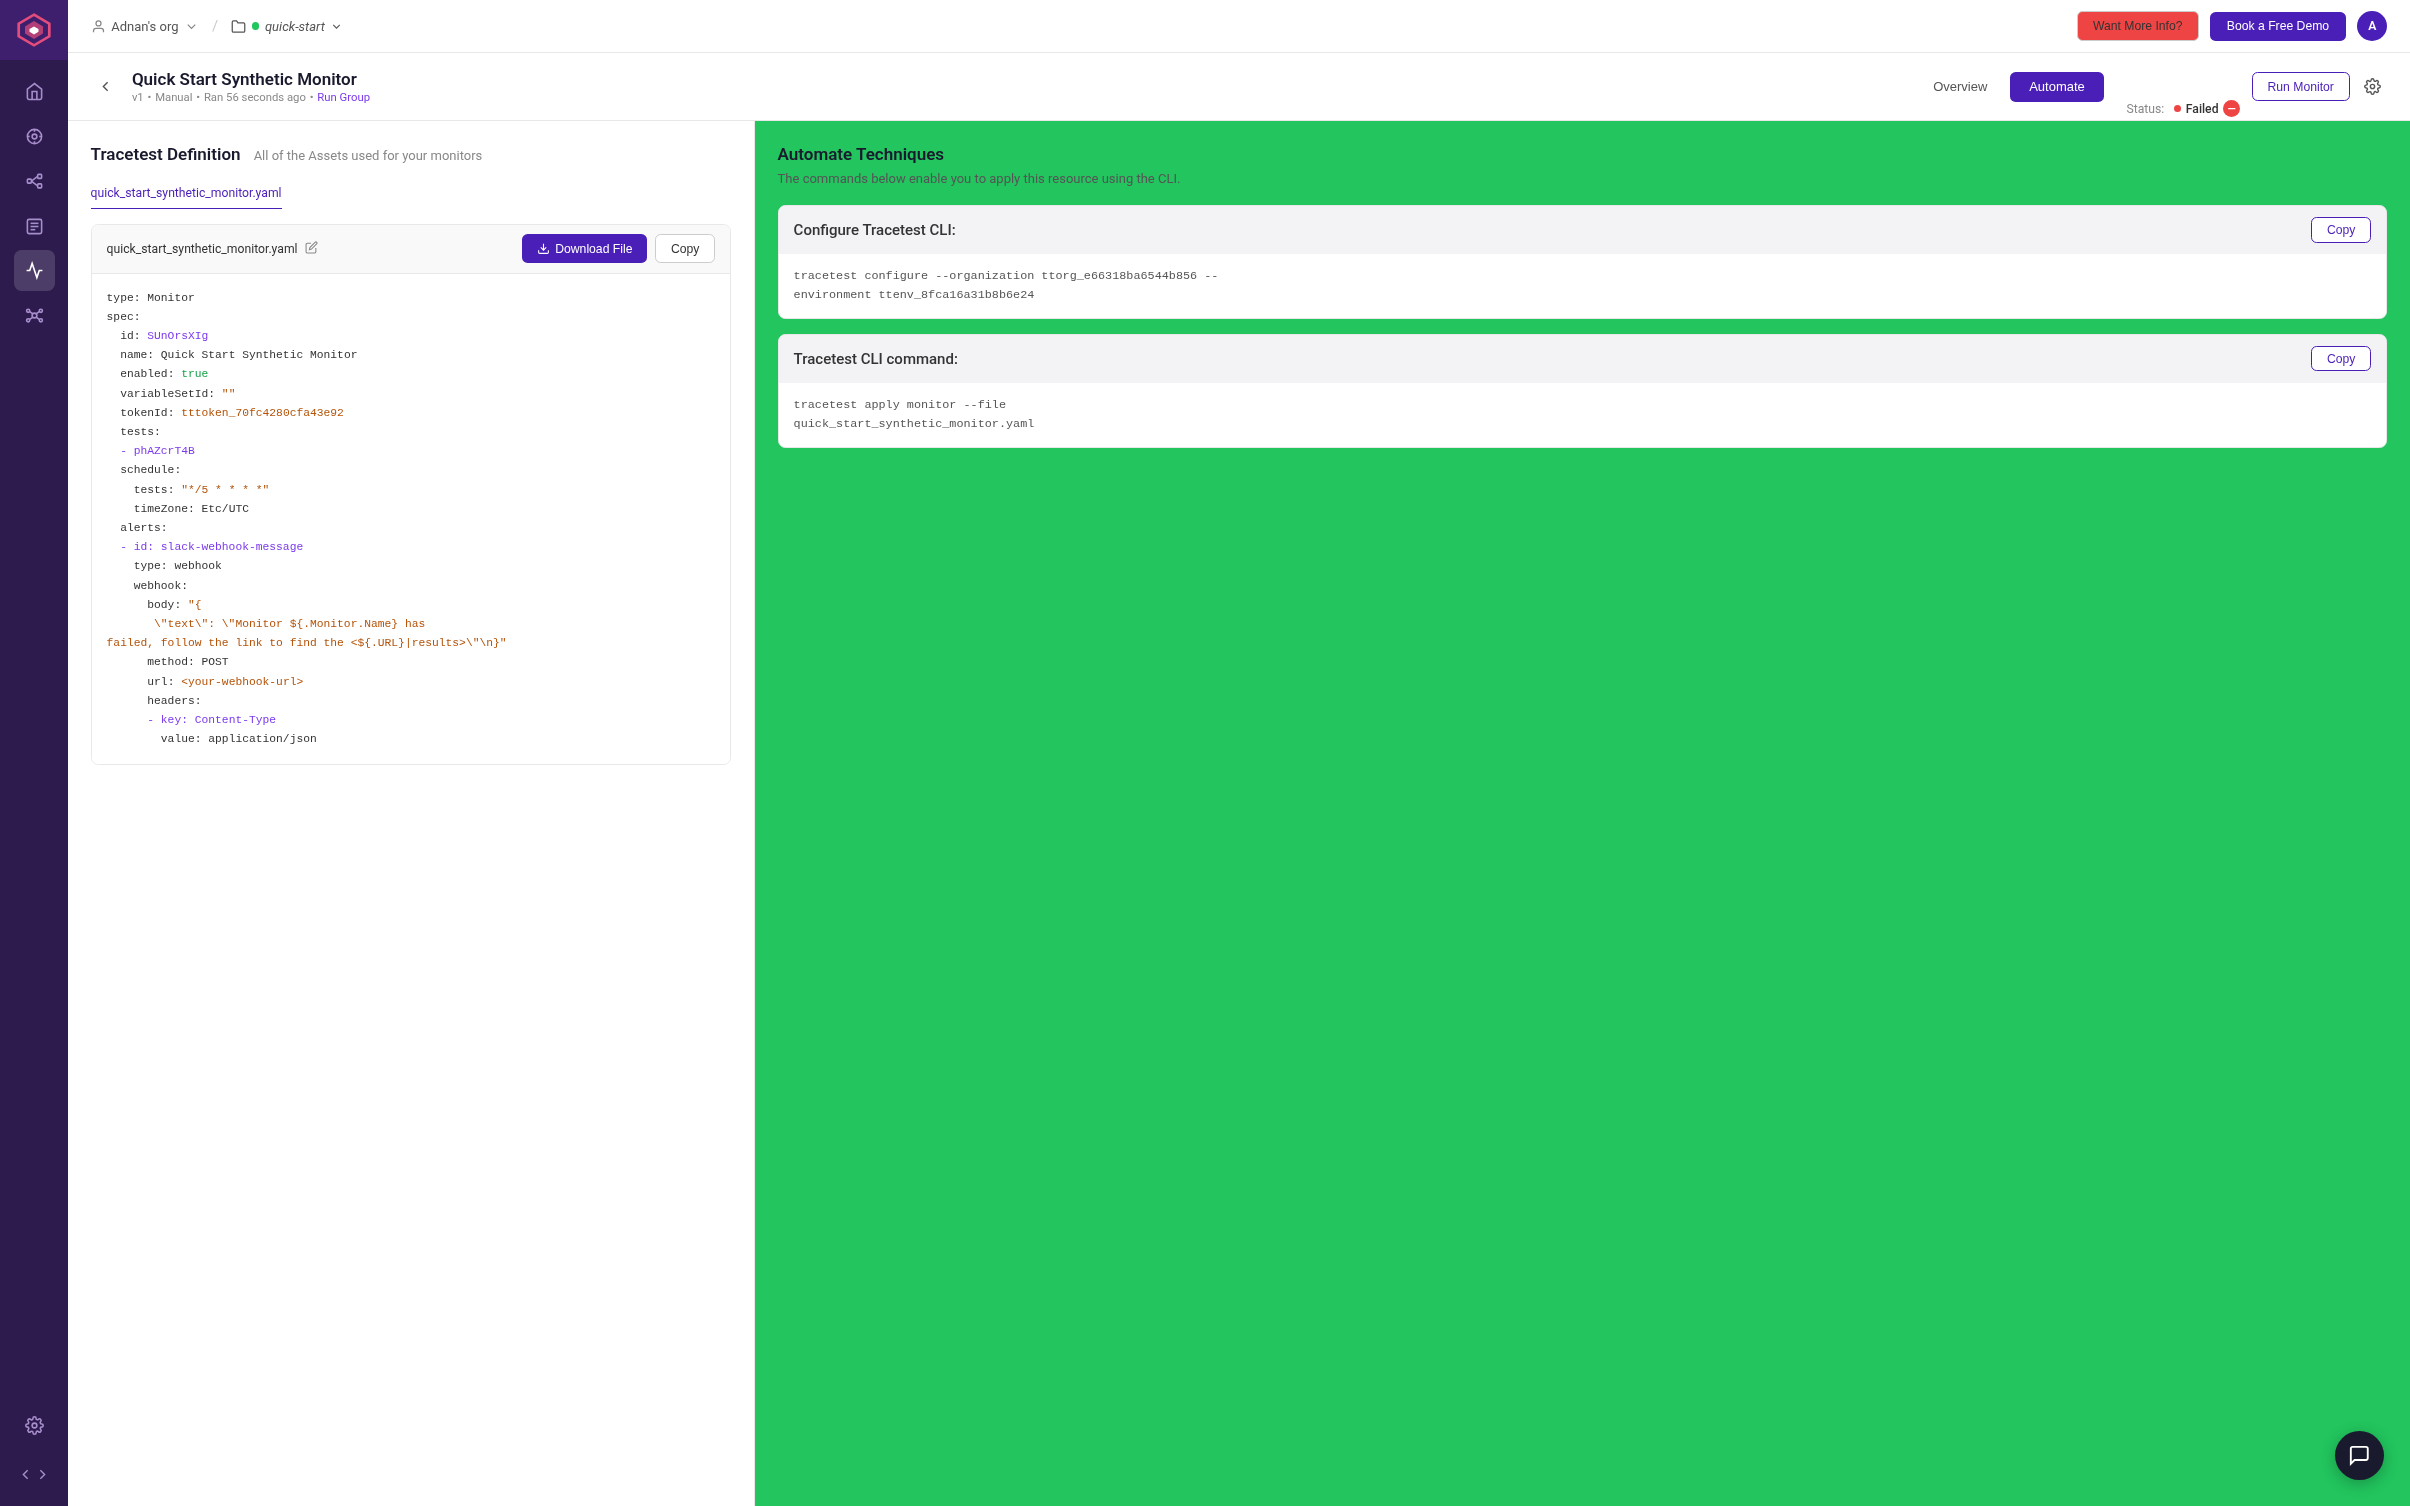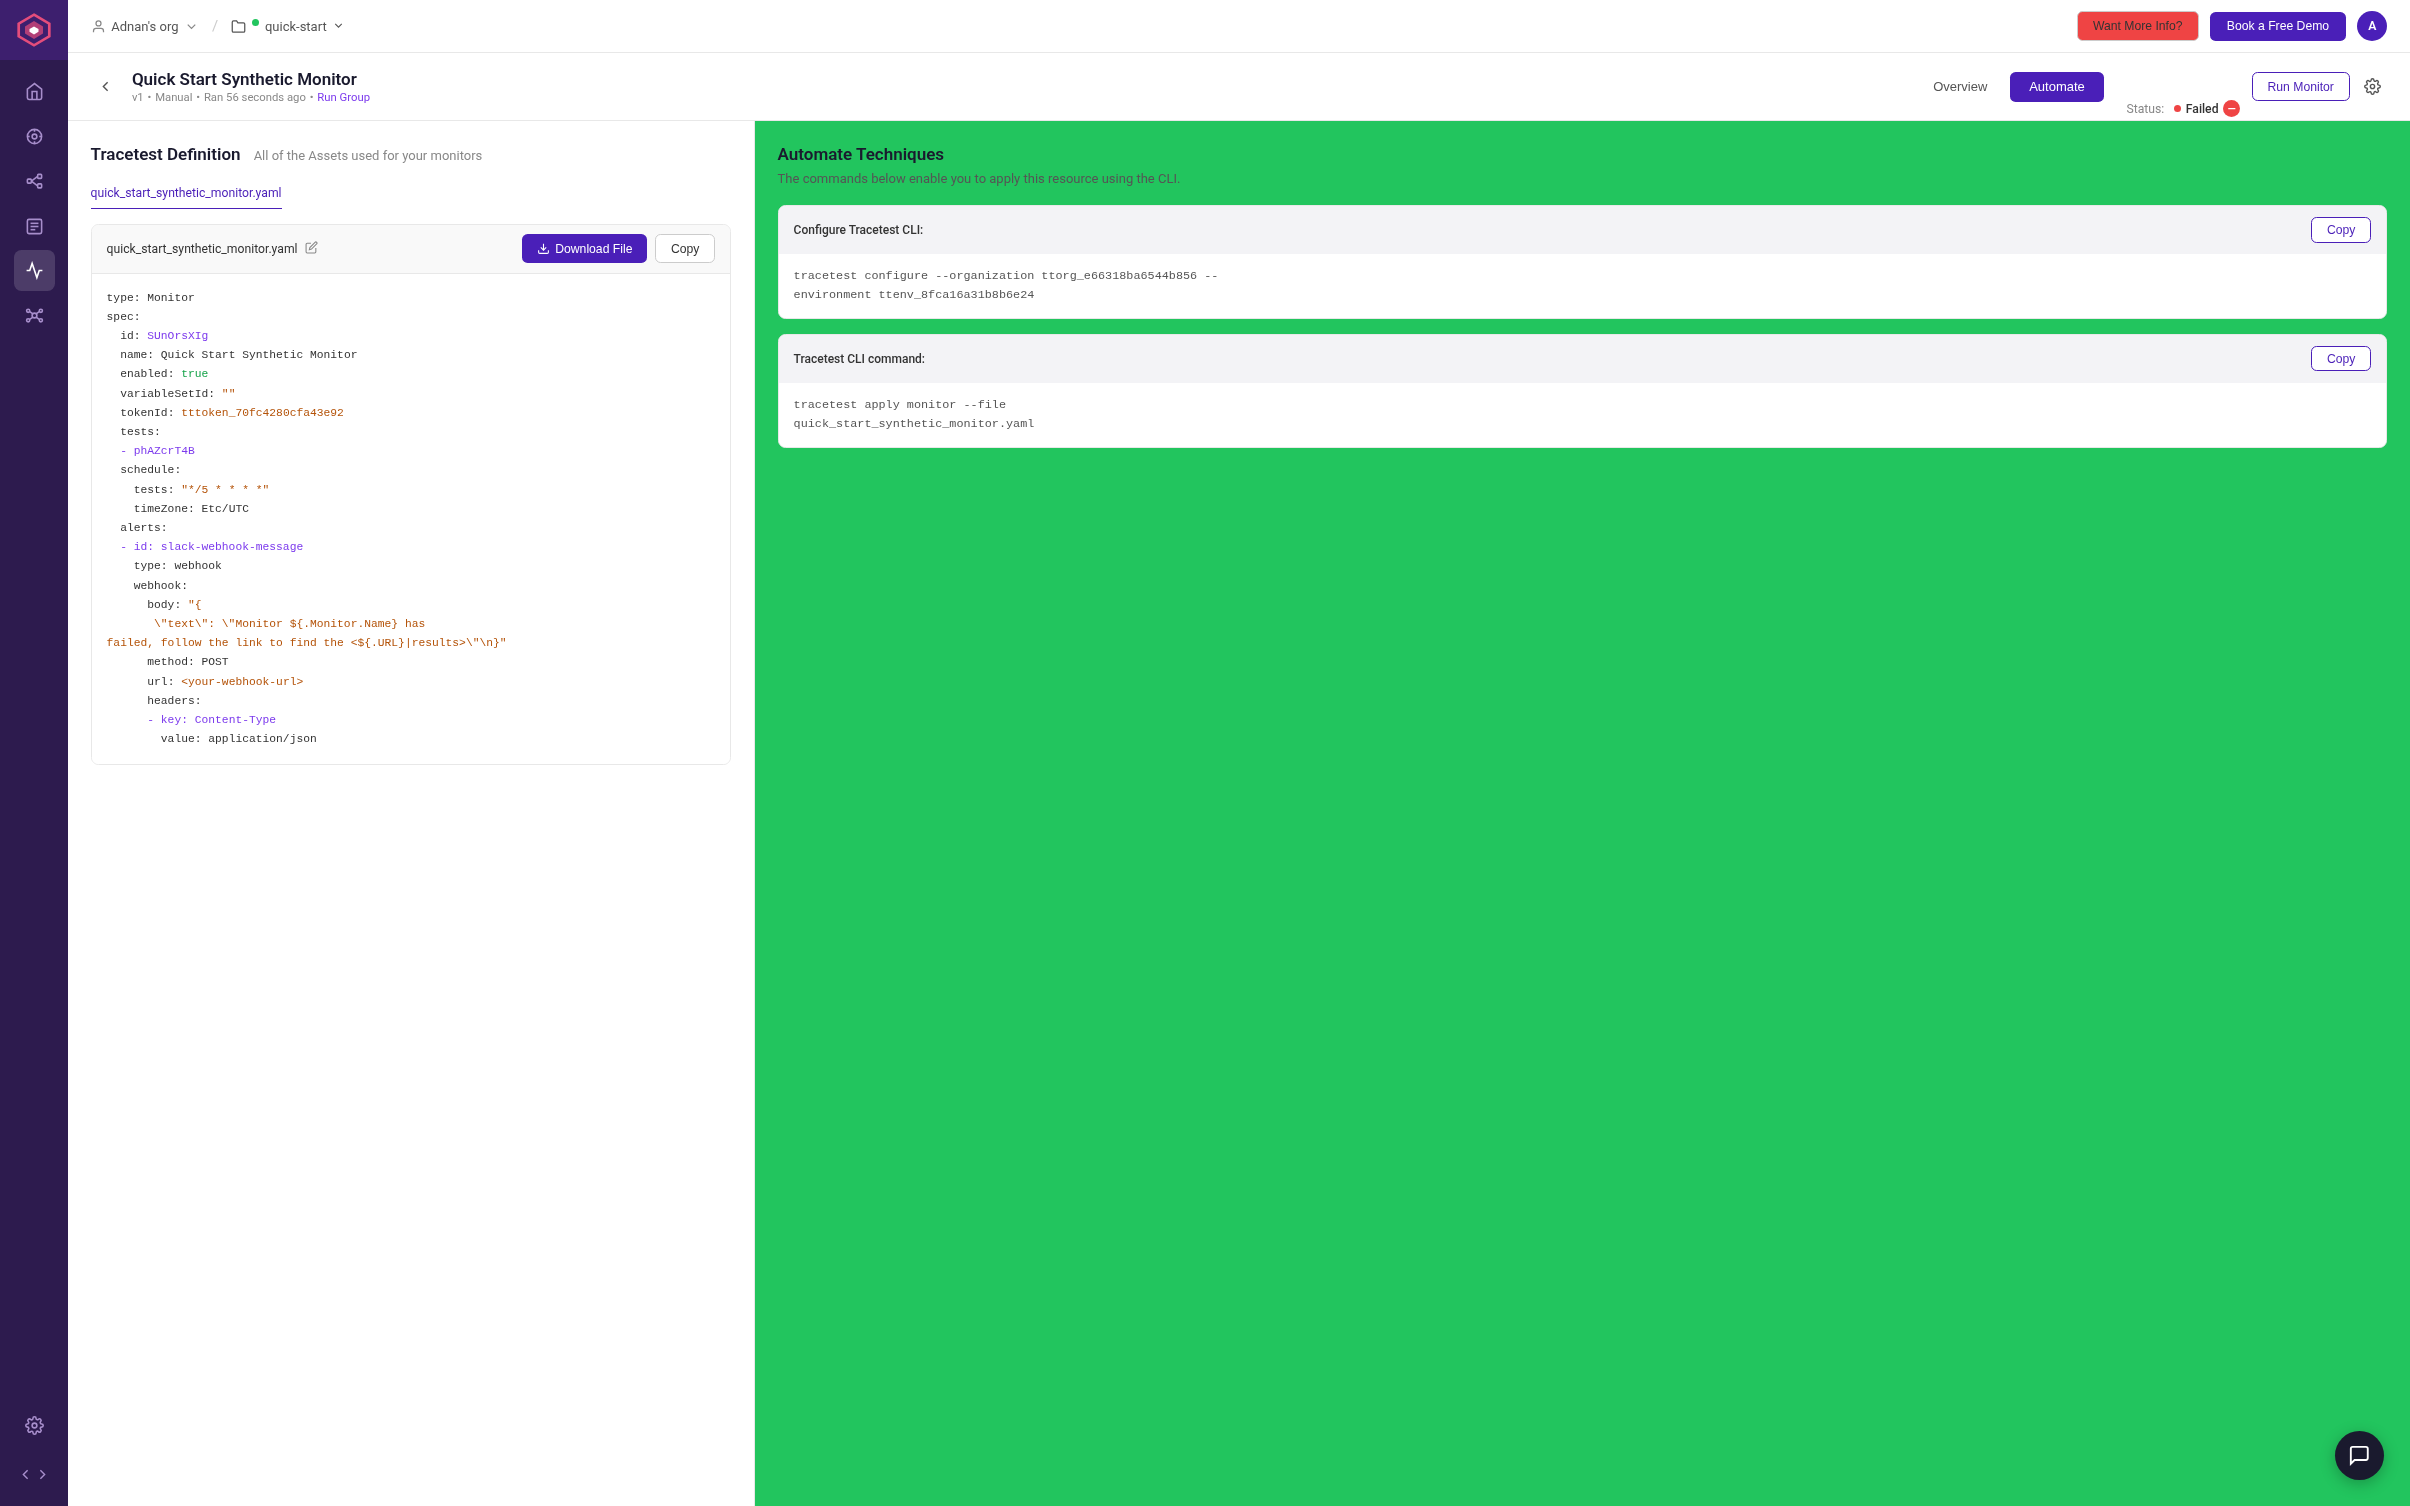--- a/index.html
+++ b/index.html
@@ -87,25 +87,26 @@
       align-items: center;
       gap: 5.6px;
       color: #555;
       font-size: 13px;
       cursor: pointer;
     }
     .breadcrumb-org svg { width: 15px; height: 15px; color: #888; }
     .breadcrumb-sep { color: #ccc; font-size: 15px; }
     .breadcrumb-project {
       display: flex;
-      align-items: flex-start;
+      align-items: center;
       gap: 5.6px;
       color: #555;
       font-size: 13px;
       cursor: pointer;
+      font-style: italic;
     }
     .breadcrumb-project .dot { width: 7.5px; height: 7.5px; background: #22c55e; border-radius: 50%; }
     .topbar-actions {
       display: flex;
       align-items: center;
       gap: 11.3px;
     }
     .btn-want-more {
       border: 0.9px solid #ccc;
       background: #ef4444;
@@ -387,21 +388,21 @@
       margin-bottom: 15px;
     }
     .cli-card-header {
       padding: 11.3px 15px;
       display: flex;
       align-items: center;
       background: #f3f3f6;
     }
     .cli-card-label {
       flex: 1;
-      font-size: 12px;
+      font-size: 15px;
       color: #333;
       font-weight: 500;
     }
     .btn-copy-cli {
       background: #fff;
       color: #4a1fb8;
       border: 0.9px solid #4a1fb8;
       padding: 4.7px 15px;
       border-radius: 5.6px;
       font-size: 12.2px;

